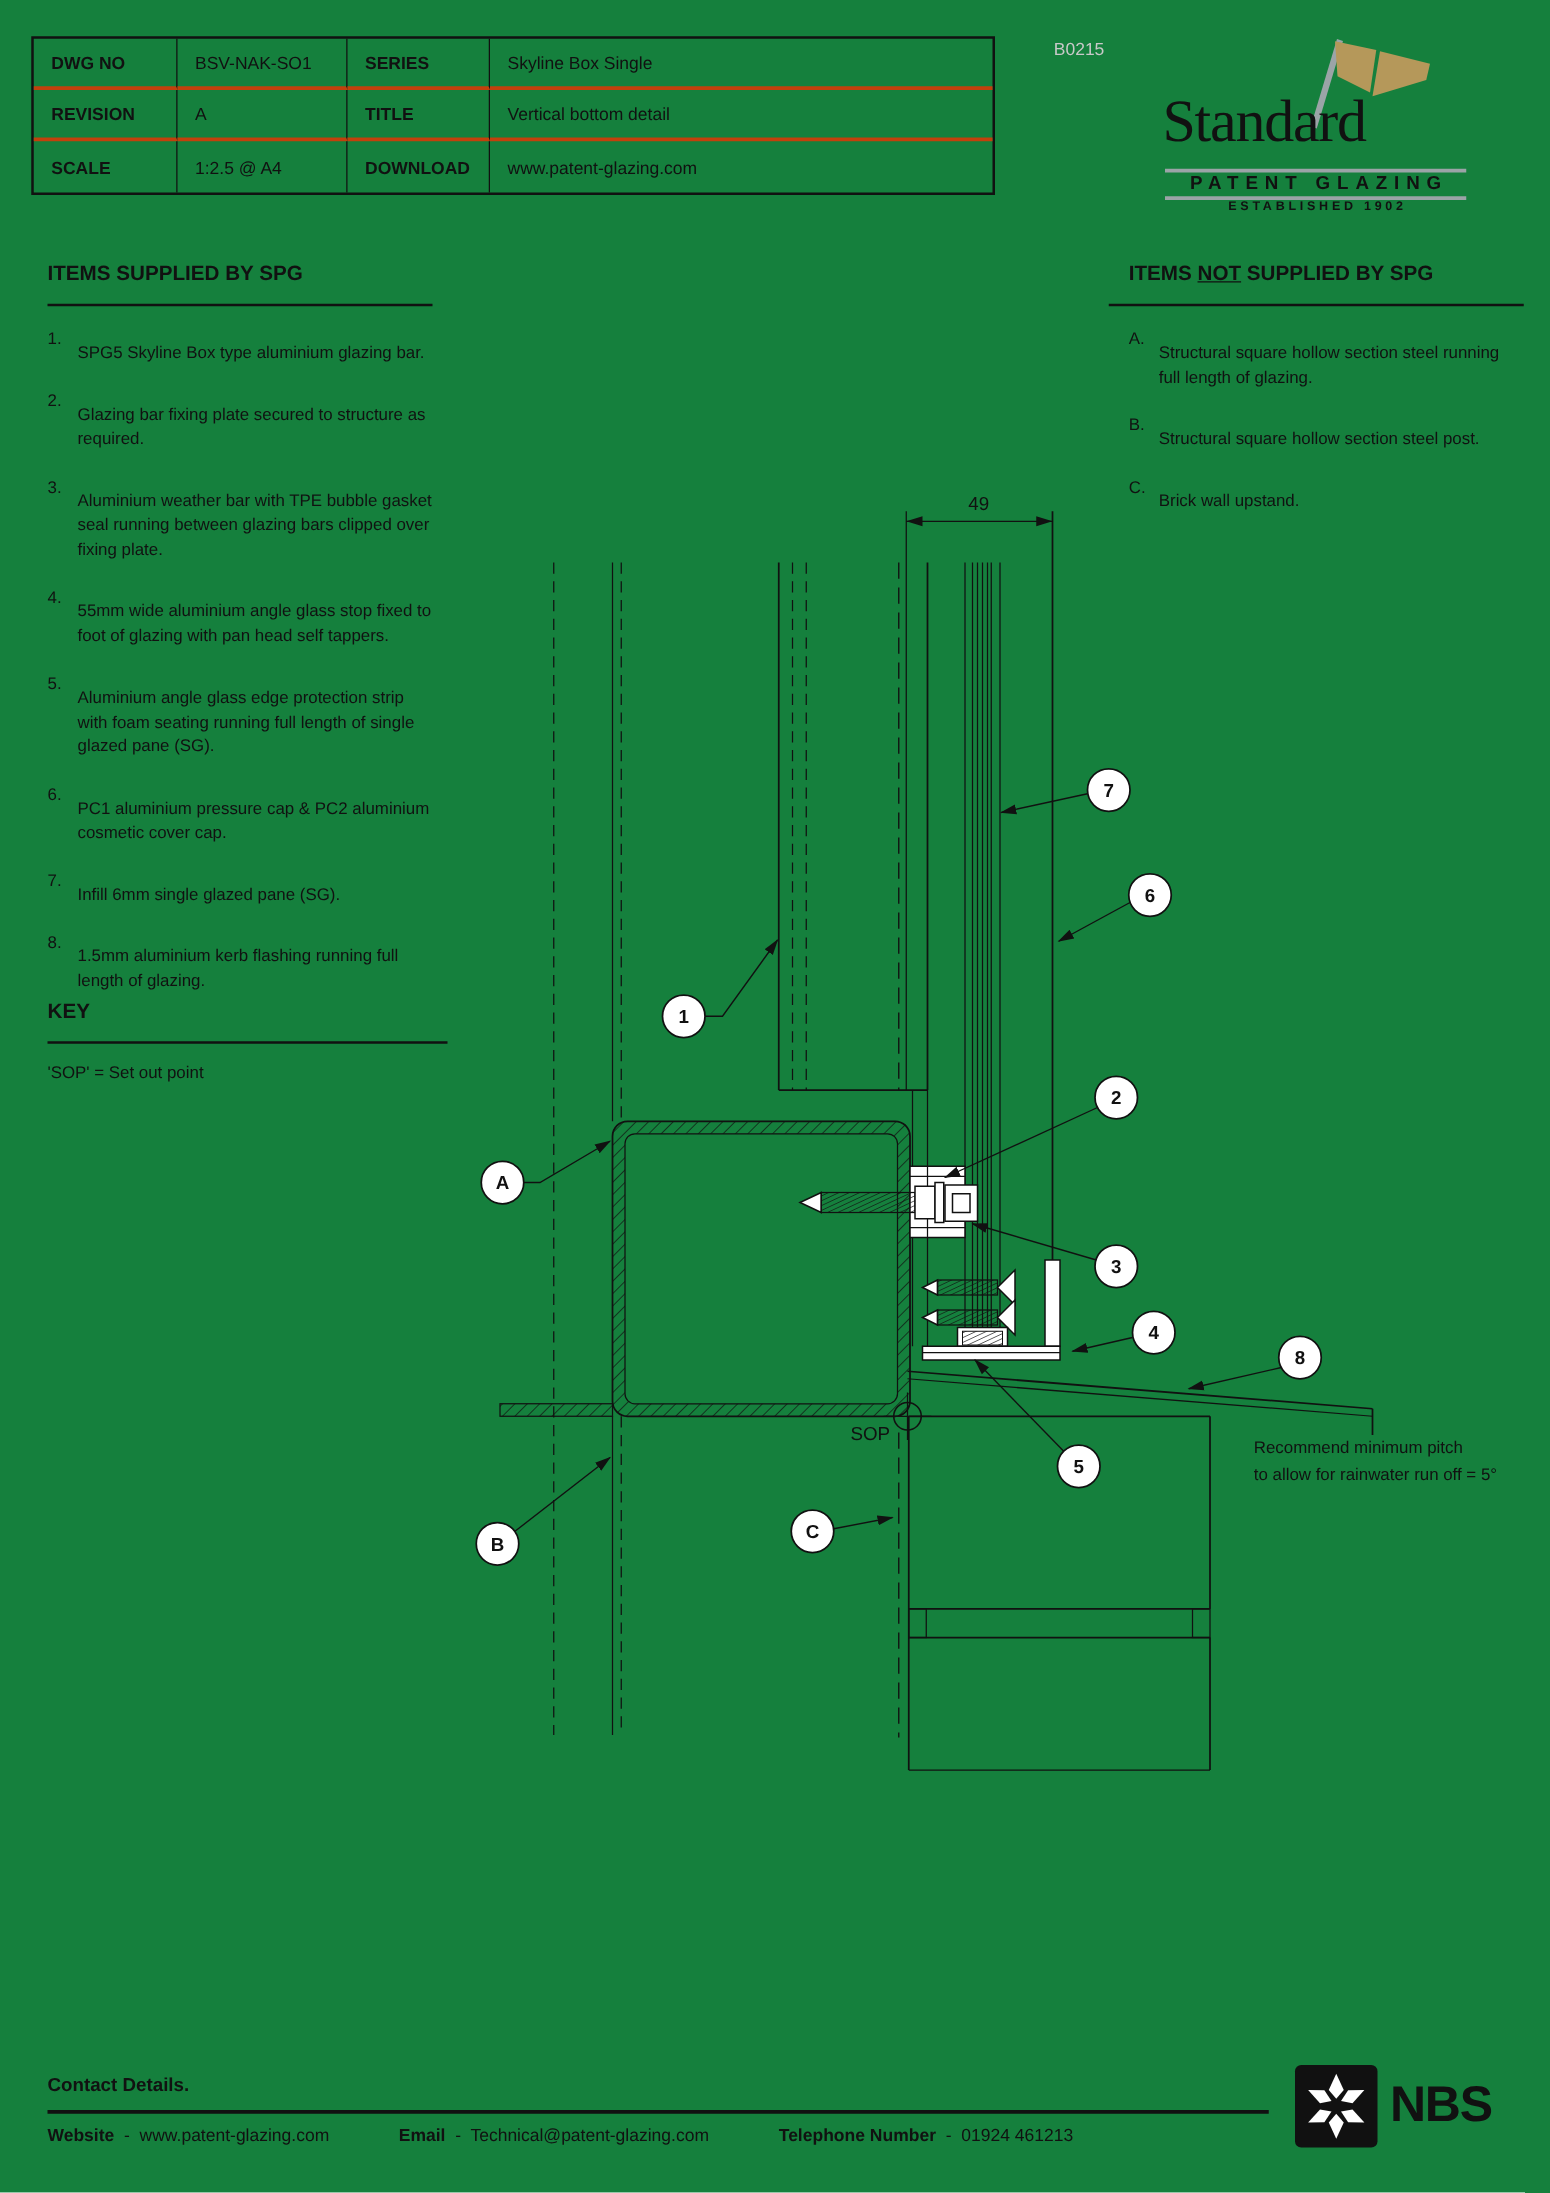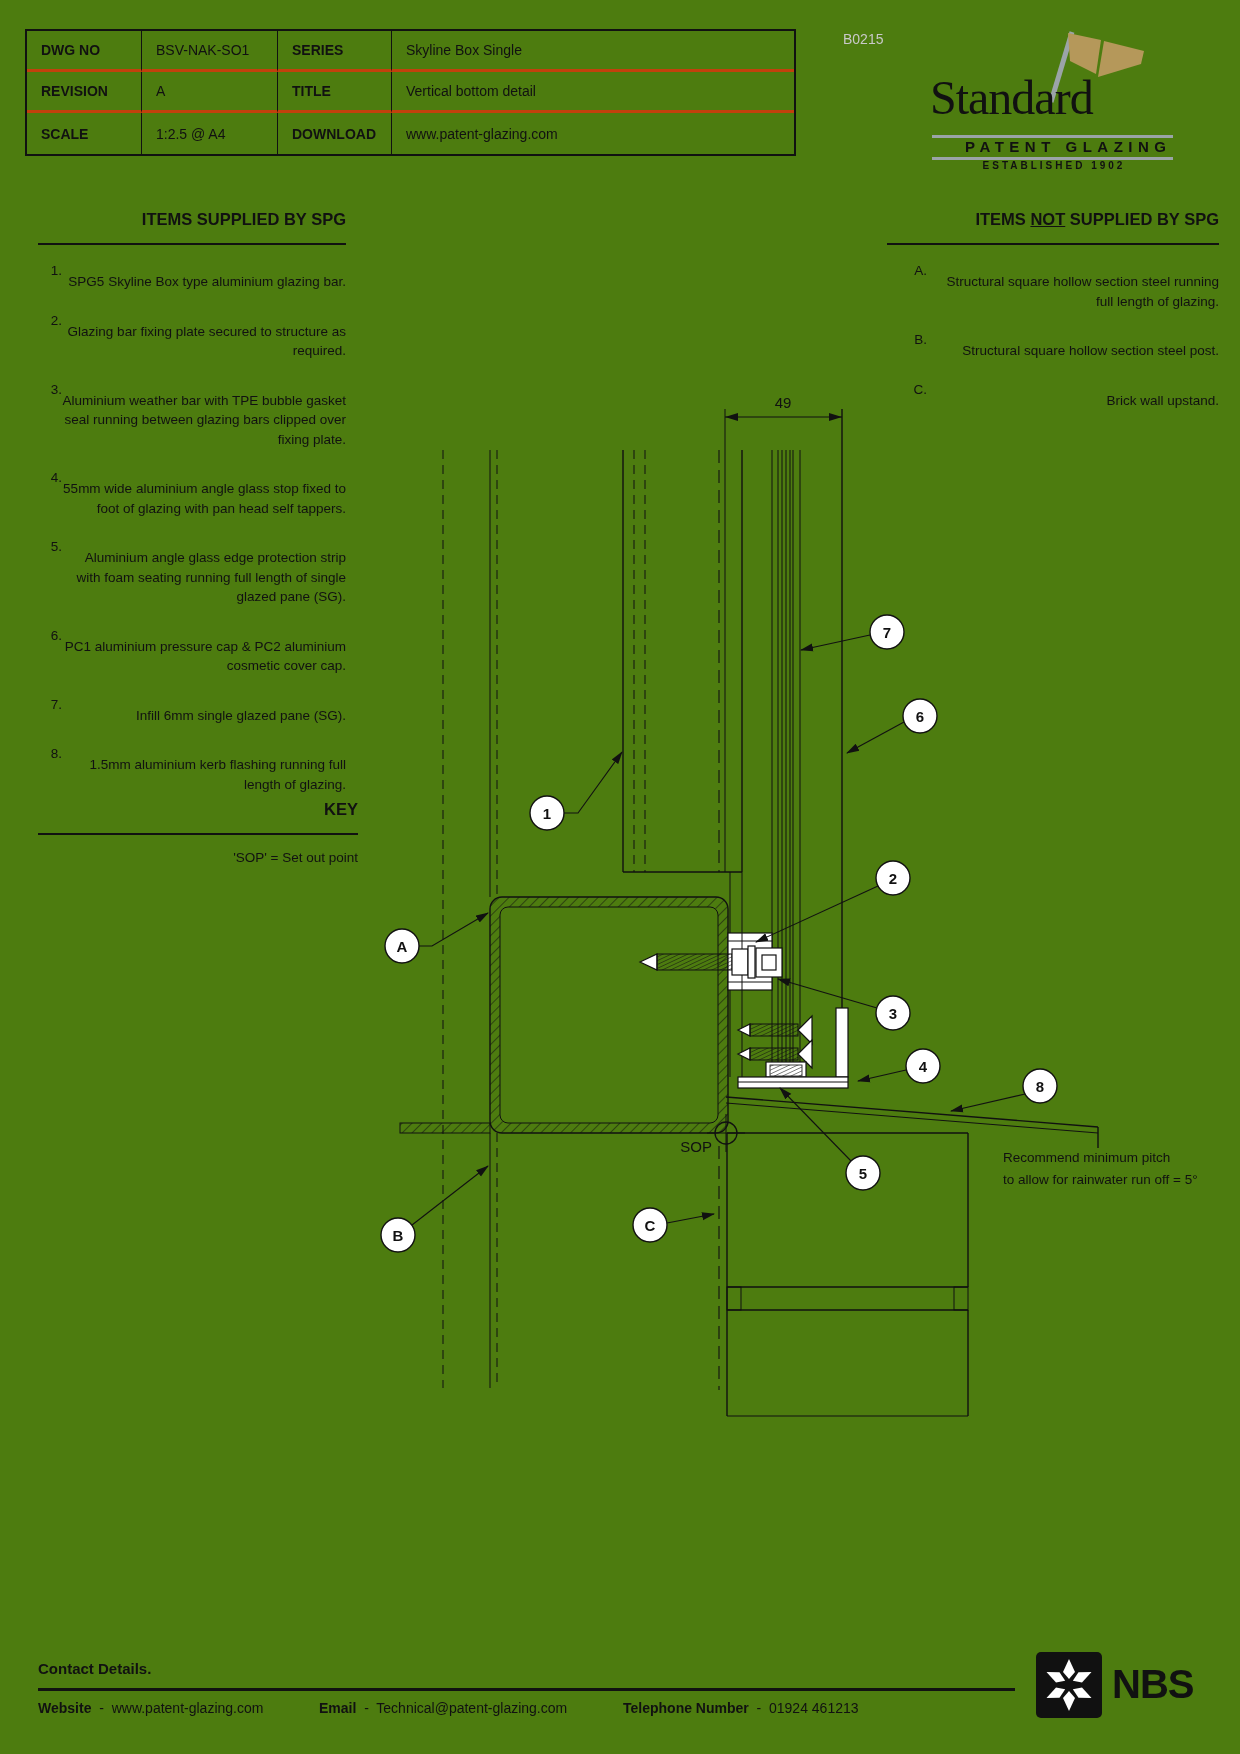--- a/index.html
+++ b/index.html
@@ -1,42 +1,42 @@
 <!DOCTYPE html>
 <html><head>
 <meta charset="utf-8">
 <style>
   html,body{margin:0;padding:0;background:#ffffff;}
-  .page{position:relative;width:1240px;height:1754px;background:#4d7c0f;
+  .page{position:relative;width:1240px;height:1754px;background:#15803d;
         font-family:"Liberation Sans", sans-serif;color:#111;overflow:hidden;}
 
   
   .titleblock{position:absolute;left:25px;top:29px;width:767px;height:123px;
     display:grid;grid-template-columns:115px 136px 114px 402px;grid-template-rows:41px 41px 41px;
     border:2px solid #111;}
   .titleblock .cell{border-right:1px solid #111;border-bottom:3px solid #c2410c;
     display:flex;align-items:center;padding-left:14px;font-size:14px;white-space:nowrap;}
   .titleblock .cell.last{border-right:none;}
   .titleblock .cell.bottomrow{border-bottom:none;}
   .titleblock .lab{font-weight:bold;}
   .watermark{position:absolute;left:843px;top:31px;font-size:14px;color:#c9c9c9;}
 
   
   .logo{position:absolute;left:930px;top:24px;width:245px;height:150px;}
   .logo .flag{position:absolute;left:0;top:0;width:245px;height:110px;}
   .logo .name{position:absolute;left:0;top:50px;width:100%;text-align:left;
       font-family:"Liberation Serif", serif;font-size:48px;font-weight:normal;line-height:1;letter-spacing:-1px;}
   .logo .rule{position:absolute;left:2px;width:241px;height:3px;}
-  .logo .sub{position:absolute;left:13px;top:114px;width:100%;text-align:center;
+  .logo .sub{position:absolute;left:0;top:114px;width:100%;text-align:center;
       font-size:15px;font-weight:bold;letter-spacing:5.5px;text-indent:5.5px;}
   .logo .est{position:absolute;left:0;top:136px;width:100%;text-align:center;
       font-size:10px;font-weight:bold;letter-spacing:3px;text-indent:3px;}
 
   
-  .col{position:absolute;text-align:right;}
+  .col{position:absolute;}
   .col h2{margin:0;font-size:16.5px;font-weight:bold;}
   .col .rule{height:2px;background:#111;margin-top:14px;}
   ol.items{list-style:none;margin:16px 0 0 0;padding:0;font-size:13.5px;line-height:19.5px;}
   ol.items li{display:flex;margin-bottom:19px;}
   ol.items li .num{width:24px;flex:0 0 24px;}
   ol.items li .txt{flex:1;margin-top:11px;}
   .col-left{left:38px;top:210px;width:308px;}
   .col-right{left:887px;top:210px;width:332px;}
   .col-right h2{margin-left:16px;}
   .col-right ol.items{margin-left:16px;}

